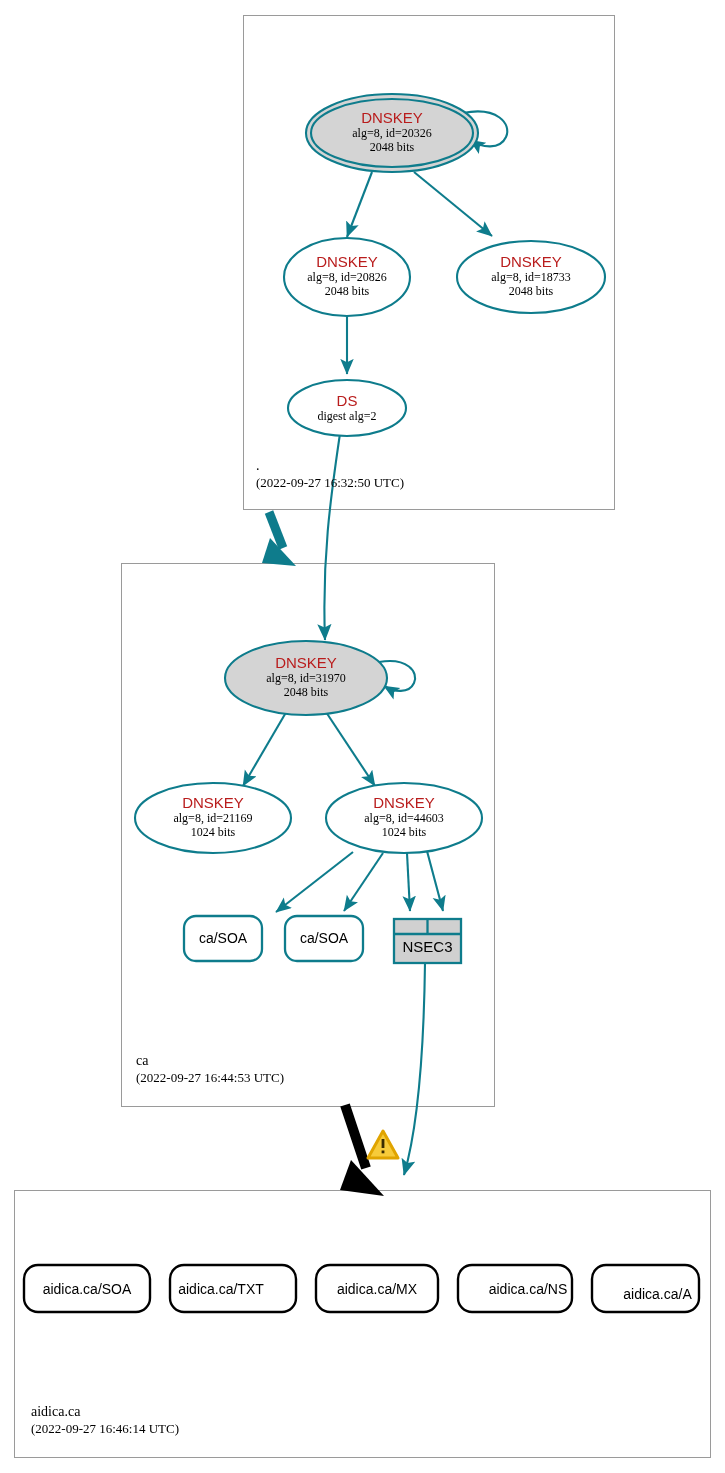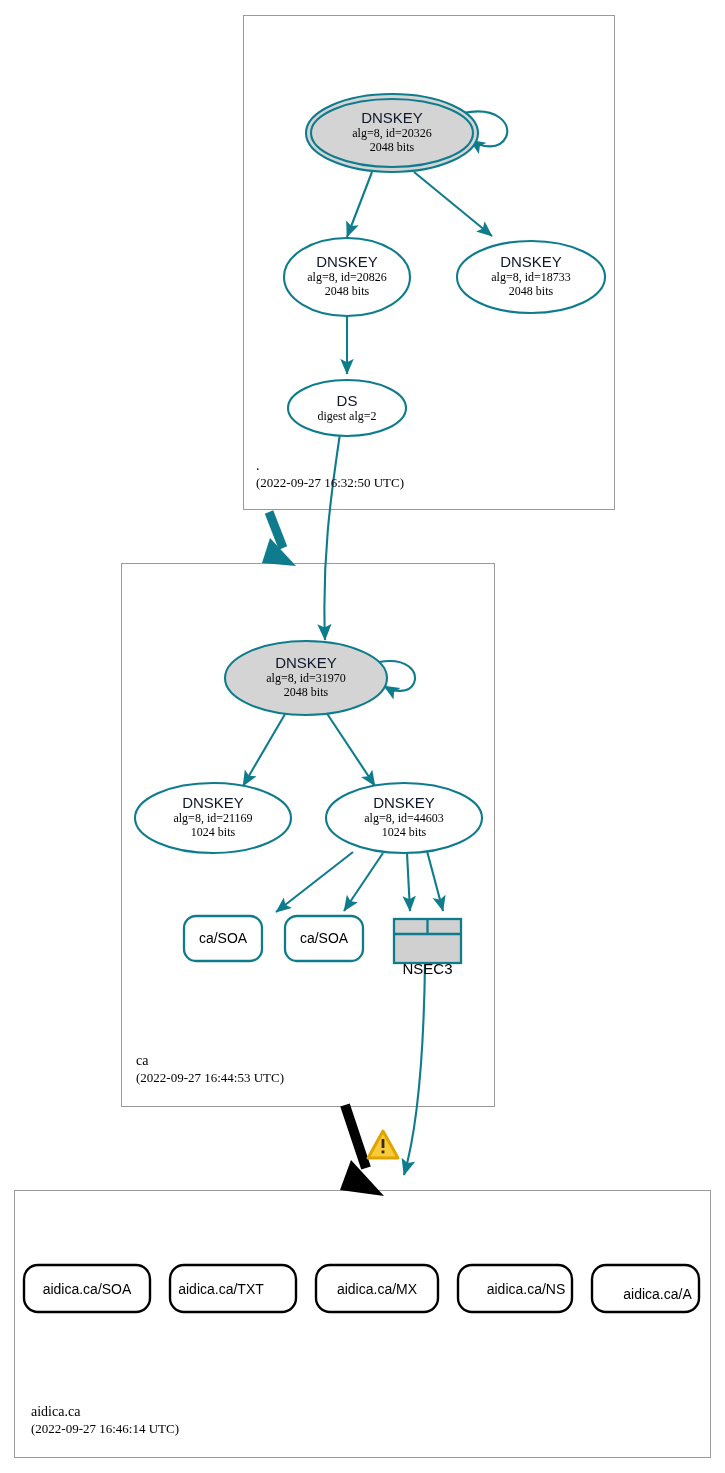--- a/index.html
+++ b/index.html
@@ -5,21 +5,21 @@
   html,body{margin:0;padding:0;background:#ffffff;}
   body{width:725px;height:1473px;position:relative;overflow:hidden;
        font-family:"Liberation Sans", sans-serif;}
   #stage{position:absolute;left:0;top:0;width:725px;height:1473px;}
   svg.layer{position:absolute;left:0;top:0;width:725px;height:1473px;overflow:visible;}
   .zonebox{position:absolute;border:1px solid #9a9a9a;background:transparent;box-sizing:border-box;}
   .zonelabel{position:absolute;font-family:"Liberation Serif", serif;color:#000;}
   .zonelabel .zname{font-size:14px;line-height:17px;white-space:nowrap;}
   .zonelabel .ztime{font-size:13px;line-height:17px;white-space:nowrap;}
   .nodetext{position:absolute;text-align:center;pointer-events:none;}
-  .t-title{font-family:"Liberation Sans", sans-serif;font-size:15px;color:#0f172a;line-height:16px;}
+  .t-title{font-family:"Liberation Sans", sans-serif;font-size:15px;color:#b91c1c;line-height:16px;}
   .t-sub{font-family:"Liberation Serif", serif;font-size:12px;color:#000;line-height:14px;}
   .t-rr{font-family:"Liberation Sans", sans-serif;font-size:14px;color:#000;line-height:16px;}
   .t-nsec{font-family:"Liberation Sans", sans-serif;font-size:15px;color:#000;line-height:16px;}
 </style>
 </head>
 <body>
 
 <div id="stage">
 
   <div class="zonebox" style="left:243px;top:15px;width:372px;height:495px;"></div>
@@ -183,26 +183,26 @@
   <div class="nodetext" style="left:324px;top:795px;width:160px;">
     <div class="t-title">DNSKEY</div>
     <div class="t-sub">alg=8, id=44603</div>
     <div class="t-sub">1024 bits</div>
   </div>
 
   <div class="nodetext t-rr" style="left:184px;top:930px;width:78px;">ca/SOA</div>
 
   <div class="nodetext t-rr" style="left:285px;top:930px;width:78px;">ca/SOA</div>
 
-  <div class="nodetext t-nsec" style="left:394px;top:939px;width:67px;margin-top:22px;">NSEC3</div>
+  <div class="nodetext t-nsec" style="left:394px;top:939px;width:67px;">NSEC3</div>
 
   <div class="nodetext t-rr" style="left:24px;top:1281px;width:126px;">aidica.ca/SOA</div>
   <div class="nodetext t-rr" style="left:170px;top:1281px;width:102px;">aidica.ca/TXT</div>
   <div class="nodetext t-rr" style="left:316px;top:1281px;width:122px;">aidica.ca/MX</div>
-  <div class="nodetext t-rr" style="left:458px;top:1281px;width:136px;">aidica.ca/NS</div>
+  <div class="nodetext t-rr" style="left:436px;top:1281px;width:136px;padding-left:24px;">aidica.ca/NS</div>
   <div class="nodetext t-rr" style="left:592px;top:1286px;width:131px;">aidica.ca/A</div>
 
   <div class="zonelabel" style="left:256px;top:457px;">
     <div class="zname">.</div>
     <div class="ztime">(2022-09-27 16:32:50 UTC)</div>
   </div>
   <div class="zonelabel" style="left:136px;top:1052px;">
     <div class="zname">ca</div>
     <div class="ztime">(2022-09-27 16:44:53 UTC)</div>
   </div>

